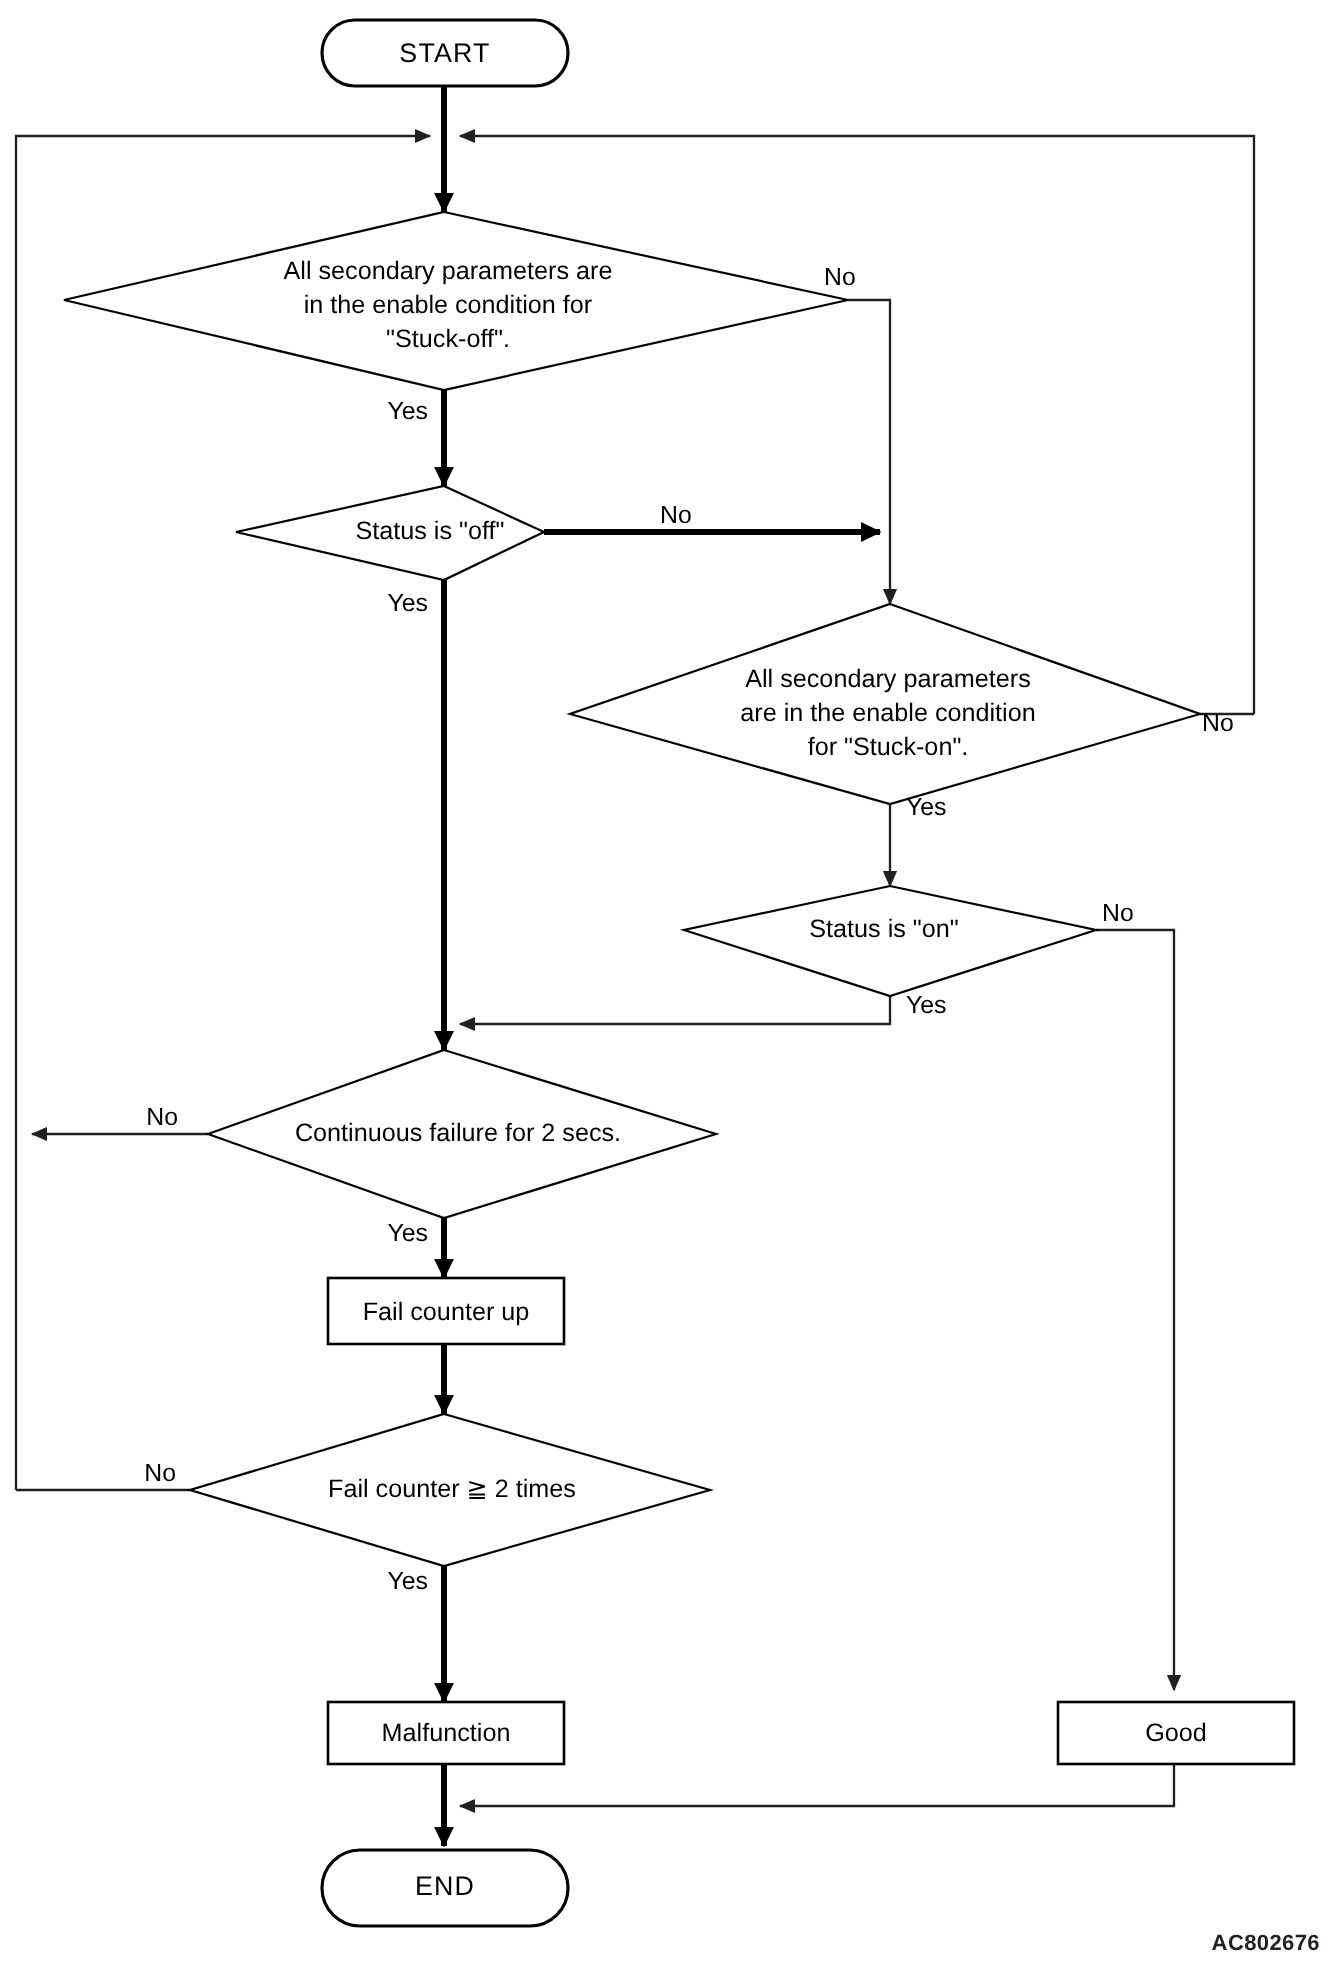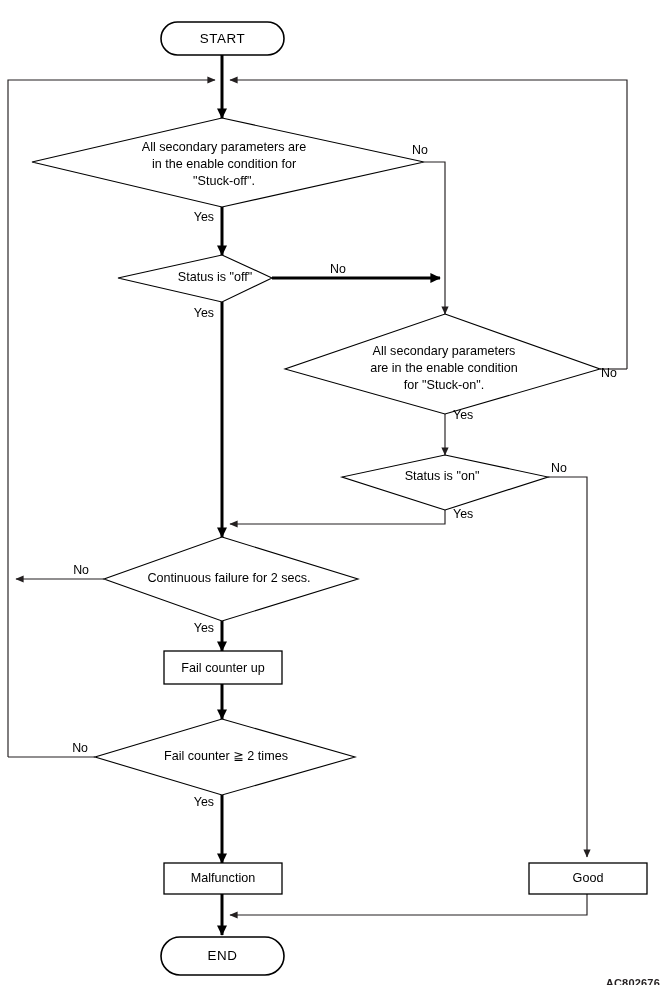--- a/index.html
+++ b/index.html
@@ -11,21 +11,21 @@
   body {
     width: 670px;
     height: 985px;
     position: relative;
     font-family: "Liberation Sans", sans-serif;
     overflow: hidden;
   }
   #flow-root {
     position: absolute;
     left: 0;
-    top: 12px;
+    top: 0;
     width: 670px;
     height: 912px;
   }
   svg {
     display: block;
   }
   .shape-line {
     fill: #ffffff;
     stroke: #000000;
     stroke-width: 1.1;

